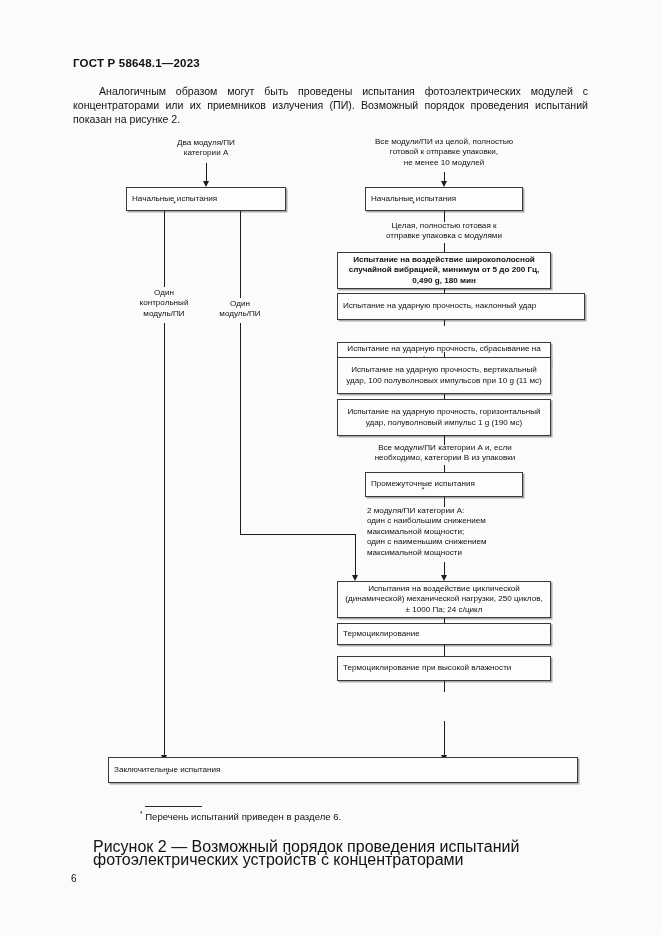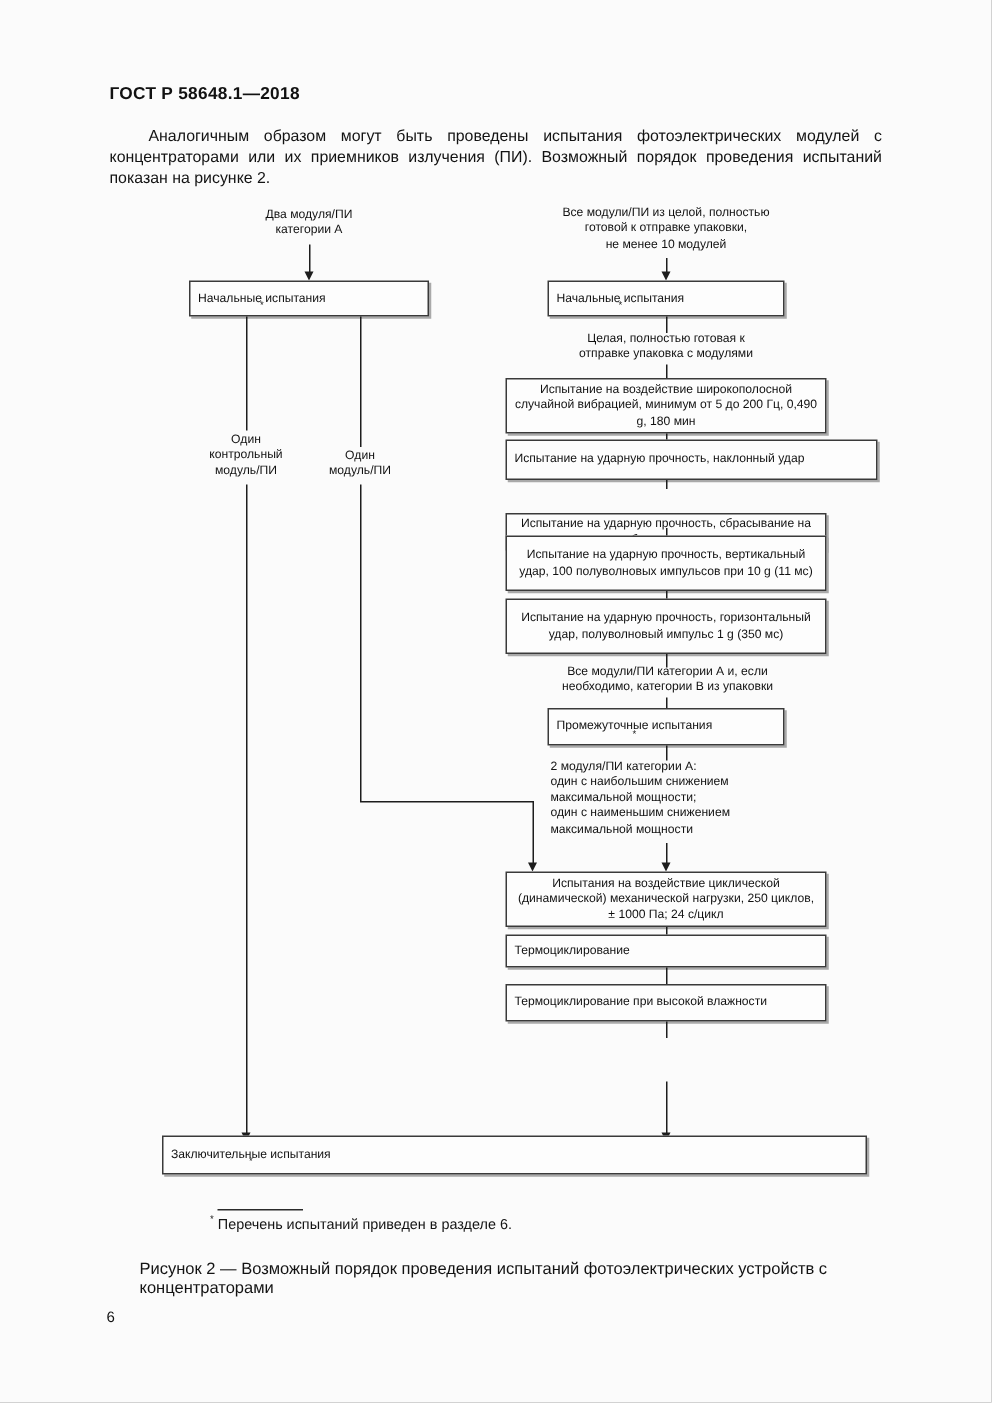--- a/index.html
+++ b/index.html
@@ -54,33 +54,33 @@
   }
   .sup{font-size:6.5px;vertical-align:super;line-height:0;}
   
   .fn-rule{position:absolute;left:145px;top:806px;width:57px;height:1px;background:#2a2a2a;}
   .footnote{
     position:absolute;left:140px;top:810px;
     font-size:9.6px;line-height:13px;color:#131313;
   }
   .caption{
     position:absolute;left:93px;top:840px;width:510px;
-    font-size:11px;line-height:13px;color:#131313;
+    font-size:16px;line-height:13px;color:#131313;
   }
   .pageno{
     position:absolute;left:71px;top:873px;
     font-size:10px;color:#131313;
   }
 </style>
 </head>
 <body>
 
 <div class="page">
 
-  <div class="std-no">ГОСТ Р 58648.1—2018</div>
+  <div class="std-no">ГОСТ Р 58648.1—2023</div>
 
   <div class="intro"><span class="indent"></span><span>Аналогичным образом могут быть проведены испытания фотоэлектрических модулей с концентраторами или их приемников излучения (ПИ). Возможный порядок проведения испытаний показан на рисунке 2.</span></div>
 
   <div class="chart">
 
     <div class="note" style="left:131px;top:138px;width:150px;">Два модуля/ПИ
 категории А</div>
     <div class="vline" style="left:206px;top:163px;height:20px;"></div>
     <div class="arrow" style="left:202.5px;top:181px;"></div>
 
@@ -117,41 +117,41 @@
           <span>Начальные испытания</span>
           <span class="sup">*</span>
         </span>
     </div>
 
     <div class="vline" style="left:444px;top:211px;height:11px;"></div>
     <div class="note" style="left:359px;top:221px;width:170px;">Целая, полностью готовая к
 отправке упаковка с модулями</div>
     <div class="vline" style="left:444px;top:243px;height:10px;"></div>
 
-    <div class="box" style="left:337px;top:252px;width:214px;height:37px;">Испытание на воздействие широкополосной
+    <div class="box" style="left:337px;top:252px;width:214px;height:37px;font-weight:bold;">Испытание на воздействие широкополосной
 случайной вибрацией,
 минимум  от 5 до 200 Гц, 0,490 g, 180 мин</div>
     <div class="vline" style="left:444px;top:289px;height:5px;"></div>
 
     <div class="box" style="left:337px;top:293px;width:248px;height:27px;">Испытание на ударную прочность, наклонный
 удар</div>
     <div class="vline" style="left:444px;top:320px;height:6px;"></div>
 
     <div class="box" style="left:337px;top:342px;width:214px;height:25px;">Испытание на ударную прочность,
 сбрасывание на ребро основания</div>
     <div class="vline" style="left:444px;top:352px;height:6px;"></div>
 
     <div class="box" style="left:337px;top:357px;width:214px;height:37px;">Испытание на ударную прочность,
 вертикальный удар,
 100 полуволновых импульсов при 10 g (11 мс)</div>
     <div class="vline" style="left:444px;top:394px;height:6px;"></div>
 
     <div class="box" style="left:337px;top:399px;width:214px;height:37px;">Испытание на ударную прочность,
 горизонтальный удар,
-полуволновый импульс 1 g (350 мс)</div>
+полуволновый импульс 1 g (190 мс)</div>
 
     <div class="vline" style="left:444px;top:436px;height:9px;"></div>
     <div class="note" style="left:357px;top:443px;width:176px;">Все модули/ПИ категории А и, если
 необходимо, категории В из упаковки</div>
     <div class="vline" style="left:444px;top:465px;height:9px;"></div>
 
     <div class="box" style="left:365px;top:472px;width:158px;height:25px;">
       <span>
           <span>Промежуточные испытания</span>
           <span class="sup">*</span>

